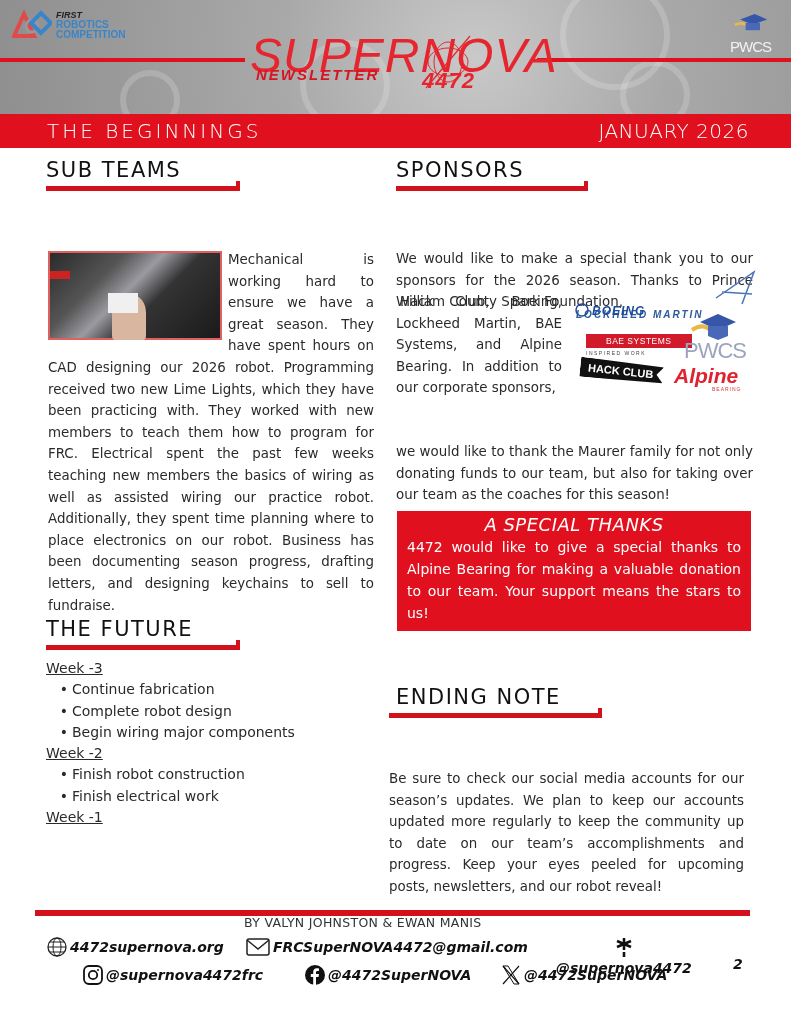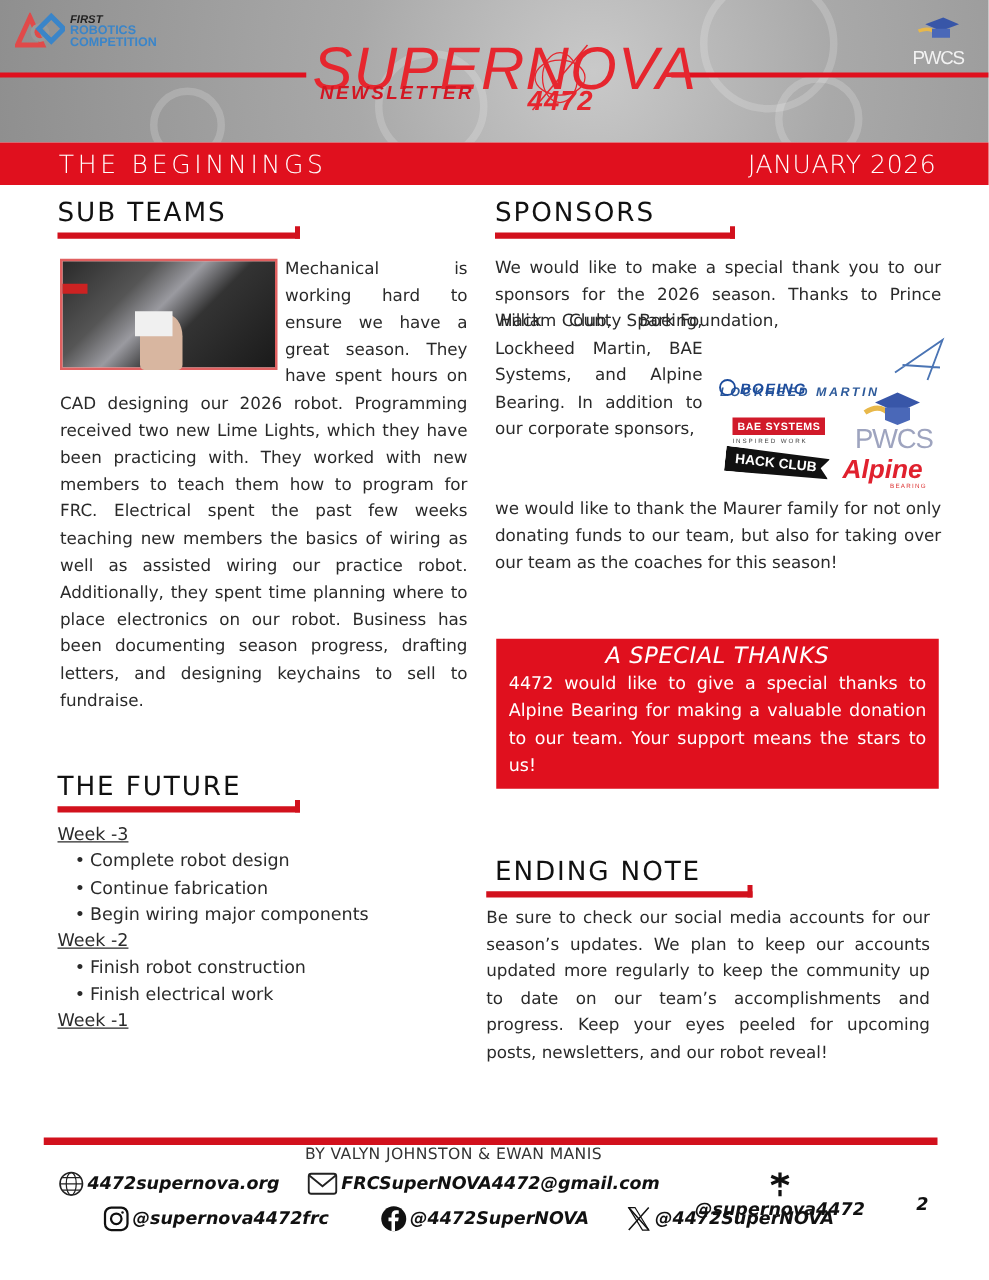--- a/index.html
+++ b/index.html
@@ -17,30 +17,30 @@
   .brand { position: absolute; left: 250px; top: 38px; width: 280px; height: 60px; }
   .brand .super { position: absolute; left: 0; top: 0; font-family: "Liberation Sans", sans-serif; font-weight: normal; font-style: italic; font-size: 48px; color: #e6262e; letter-spacing: 1px; line-height: 36px; }
   .brand .news { position: absolute; left: 6px; top: 28px; font-family: "Liberation Sans", sans-serif; font-weight: bold; font-style: italic; font-size: 15px; color: #d31622; letter-spacing: 2px; }
   .brand .num { position: absolute; left: 172px; top: 30px; font-family: "Liberation Sans", sans-serif; font-weight: bold; font-style: italic; font-size: 22px; color: #e6262e; letter-spacing: 1px; }
   .banner { position: absolute; left: 0; top: 114px; width: 791px; height: 34px; background: #e0101e; color: #fff; font-family: "DejaVu Sans", sans-serif; font-weight: 300; }
   .banner .l { position: absolute; left: 47px; top: 5px; font-size: 20px; letter-spacing: 3px; }
   .banner .r { position: absolute; right: 42px; top: 5px; font-size: 20px; letter-spacing: 0.5px; }
   .section-title { position: absolute; font-size: 21px; letter-spacing: 1.5px; color: #111; font-weight: normal; }
   .underline { position: absolute; height: 5px; background: #d2111d; }
   .underline::after { content: ""; position: absolute; right: 0; top: -5px; width: 4px; height: 10px; background: #d2111d; }
-  .para { position: absolute; font-size: 13.4px; line-height: 21.6px; color: #2a2a2a; text-align: justify; }
+  .para { position: absolute; font-size: 13.4px; line-height: 21.6px; color: #2a2a2a; text-align: justify; margin-top: 44px; }
   .photo { float: left; width: 174px; height: 89px; margin: 2px 6px 2px 0; border: 2px solid #e06060;
     background: linear-gradient(135deg, #2a2a2a 0%, #555 30%, #9a9aa0 45%, #333 60%, #1a1a1a 100%); position: relative; }
   .photo .hand { position: absolute; left: 62px; top: 42px; width: 34px; height: 45px; background: #d8b6a0; border-radius: 40% 40% 10% 10%; }
   .photo .card { position: absolute; left: 58px; top: 40px; width: 30px; height: 20px; background: #f0f0f0; }
   .photo .red { position: absolute; left: 0; top: 18px; width: 20px; height: 8px; background: #c22; }
   .logos { position: absolute; left: 572px; top: 268px; width: 186px; height: 126px; }
   .lm { position: absolute; left: 4px; top: 16px; font-family: "Liberation Sans", sans-serif; font-weight: bold; font-style: italic; color: #2d5a9a; font-size: 10px; letter-spacing: 2px; margin-top: 25px; }
   .boeing { position: absolute; left: 12px; top: 36px; font-family: "Liberation Sans", sans-serif; font-weight: bold; font-style: italic; color: #1d4c9c; font-size: 12px; letter-spacing: 1px; }
-  .bae { position: absolute; left: 14px; top: 66px; background: #d11a2a; color: #fff; font-family: "Liberation Sans", sans-serif; font-weight: bold; font-size: 8.5px; padding: 2px 4px; letter-spacing: 0.5px; }
+  .bae { position: absolute; left: 14px; top: 66px; background: #d11a2a; color: #fff; font-family: "Liberation Sans", sans-serif; font-weight: normal; font-size: 8.5px; padding: 2px 20px; letter-spacing: 0.5px; }
   .bae-sub { position: absolute; left: 14px; top: 82px; font-size: 5px; color: #444; letter-spacing: 1.5px; font-family: "Liberation Sans", sans-serif; }
   .hack { position: absolute; left: 8px; top: 93px; background: #111; color: #fff; font-family: "Liberation Sans", sans-serif; font-weight: bold; font-size: 11px; padding: 4px 10px 4px 8px; transform: rotate(6deg); clip-path: polygon(0 0, 100% 10%, 92% 50%, 100% 90%, 0 100%); }
   .pwcs2 { position: absolute; left: 112px; top: 70px; font-family: "Liberation Sans", sans-serif; color: #9ea4bf; font-size: 22px; letter-spacing: -1px; }
   .alpine { position: absolute; left: 102px; top: 96px; font-family: "Liberation Sans", sans-serif; font-weight: bold; font-style: italic; color: #e0212e; font-size: 21px; }
   .alpine-sub { position: absolute; left: 140px; top: 118px; font-size: 5px; color: #d33; letter-spacing: 1px; font-family: "Liberation Sans", sans-serif; }
   .thanks-box { position: absolute; left: 397px; top: 511px; width: 354px; height: 120px; background: #e0101e; border-radius: 0; color: #fff; padding: 3px 10px 0 10px; }
   .thanks-box .t { text-align: center; font-style: italic; font-size: 18px; letter-spacing: 0.5px; line-height: 22px; }
   .thanks-box .b { font-size: 14px; line-height: 22px; text-align: justify; }
   .future { position: absolute; left: 46px; top: 658px; width: 330px; font-size: 14px; line-height: 21.3px; color: #2a2a2a; }
   .future .week { text-decoration: underline; }
@@ -145,22 +145,22 @@
 <div class="thanks-box">
   <div class="t">A SPECIAL THANKS</div>
   <div class="b">4472 would like to give a special thanks to Alpine Bearing for making a valuable donation to our team. Your support means the stars to us!</div>
 </div>
 
 <div class="section-title" style="left:46px;top:617px;">THE FUTURE</div>
 <div class="underline" style="left:46px;top:645px;width:194px;"></div>
 <div class="future">
   <div class="week">Week -3</div>
   <ul>
+    <li>Continue fabrication</li>
     <li>Complete robot design</li>
-    <li>Continue fabrication</li>
     <li>Begin wiring major components</li>
   </ul>
   <div class="week">Week -2</div>
   <ul>
     <li>Finish robot construction</li>
     <li>Finish electrical work</li>
   </ul>
   <div class="week">Week -1</div>
 </div>
 

